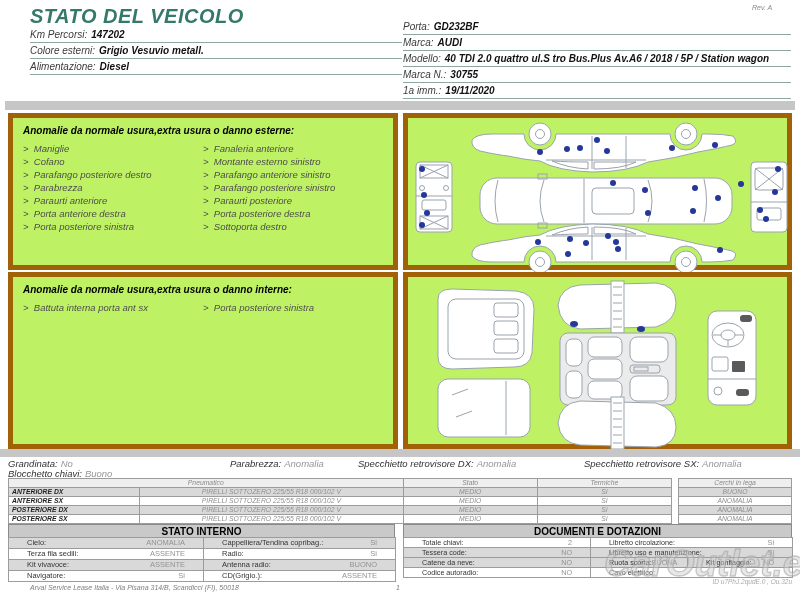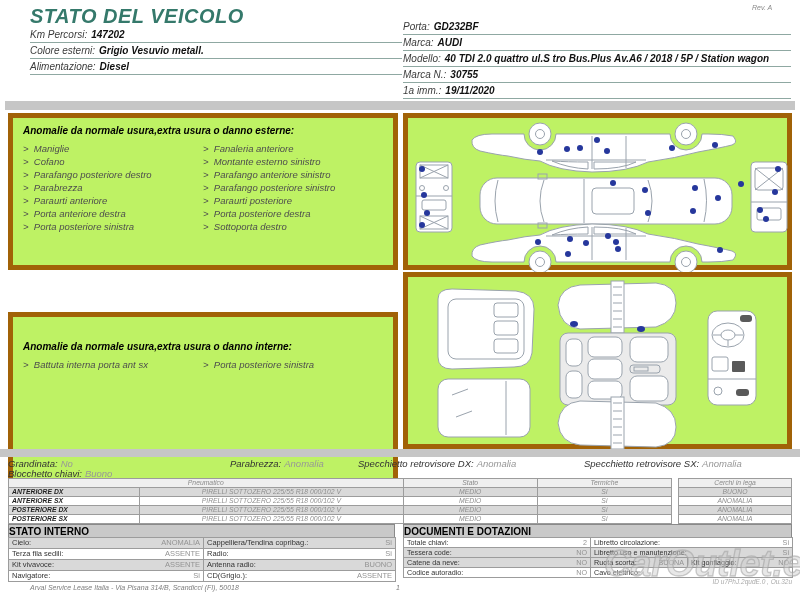--- a/index.html
+++ b/index.html
@@ -18,21 +18,21 @@
   .field-row .val { font-weight:bold; color:#111; }
 
   .graybar { left:5px; width:790px; height:9px; background:#c6c6c6; }
   .bar1 { top:101px; }
   .bar2 { left:0; width:800px; top:449px; height:8px; }
 
   
   .panel { border:5px solid #a16207; background:#bef264; }
   .p-ext-list { left:8px;  top:113px; width:390px; height:157px; padding:7px 10px; }
   .p-ext-diag { left:403px; top:113px; width:389px; height:157px; }
-  .p-int-list { left:8px;  top:272px; width:390px; height:177px; padding:24px 10px;margin-top:40px; }
+  .p-int-list { left:8px;  top:272px; width:390px; height:177px; padding:7px 10px; }
   .p-int-diag { left:403px; top:272px; width:389px; height:177px; }
   .anom-header { font-size:10px; font-weight:bold; color:#000; margin-bottom:6px; }
   .anom-cols { display:flex; }
   .anom-col { width:50%; }
   .anom-item { font-size:9.5px; color:#4d4d4d; line-height:13px; white-space:nowrap; }
   .anom-item::before { content:">\00a0\00a0"; color:#4d4d4d; }
 
   svg { display:block; }
   .sketch { stroke:#9aa3ad; fill:none; stroke-width:1; }
   .sketch-fill { stroke:#9aa3ad; fill:#ffffff; stroke-width:1; }
@@ -55,24 +55,24 @@
   }
   .tyre-table th, .cerchi-table th { font-weight:normal; color:#8a8a8a; background:#efefef; text-align:center; }
   td.pos { font-weight:bold; color:#222; }
   td.c { text-align:center; color:#8f8f8f; }
   tr.stripe { background:#d9d9d9; }
 
   
   .info-block { position:absolute; }
   .blk-stato { left:8px; top:524px; width:387px; }
   .blk-doc   { left:403px; top:524px; width:389px; }
-  .section-bar { background:#c9c9c9; border:1px solid #8a8a8a; border-bottom:none; 
+  .section-bar { background:#c9c9c9; border:1px solid #8a8a8a; border-bottom:none; text-align:center;
                  font-weight:bold; font-size:10px; height:13px; line-height:13px; color:#000; }
   .info-table { width:100%; }
-  .info-table td { border:1px solid #9c9c9c; height:10px; padding:0 3px; font-size:7.5px; line-height:10px; overflow:hidden; white-space:nowrap; }
+  .info-table td { border:1px solid #9c9c9c; height:10px; padding:0 18px; font-size:7.5px; line-height:10px; overflow:hidden; white-space:nowrap; }
   .blk-doc .info-table td { height:9px; font-size:7.2px; line-height:9px; }
   .pair { display:flex; justify-content:space-between; }
   .pair .lbl { color:#333; }
   .pair .val { color:#939393; }
 
   
   .footer-company { left:30px; top:584px; font-size:7px; color:#7d7d7d; }
   .footer-page { left:396px; top:584px; font-size:7px; color:#7d7d7d; }
   .footer-id { left:628px; top:578px; width:164px; text-align:right; font-size:6.5px; color:#aaaaaa; }
   .watermark { left:604px; top:543px; font-size:37px; font-weight:bold;

